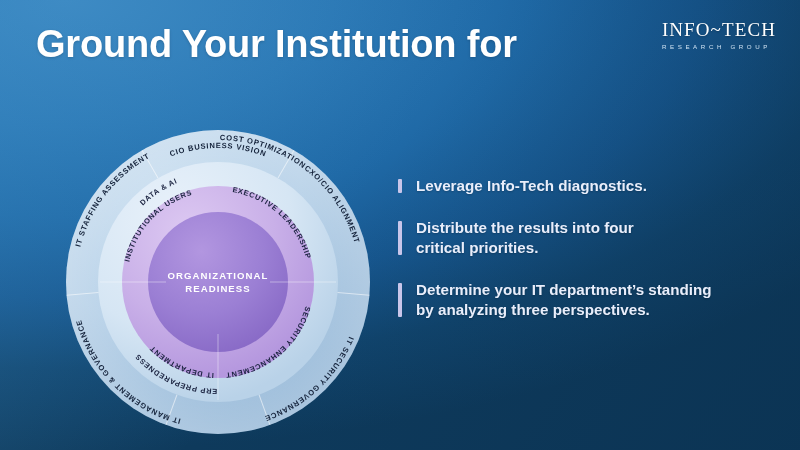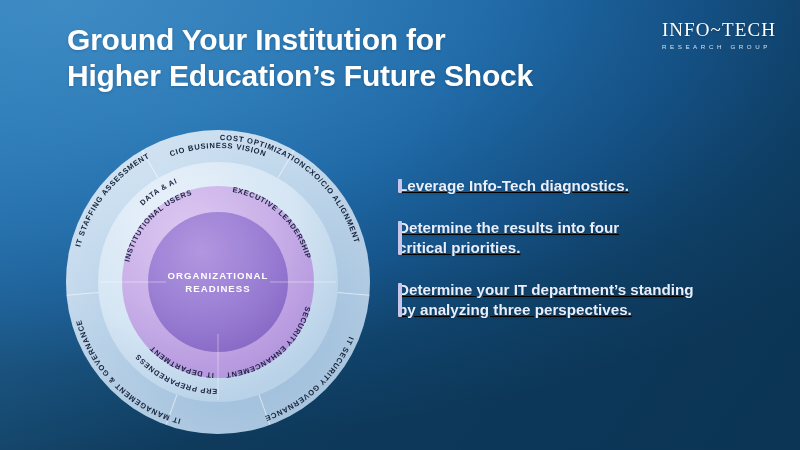--- a/index.html
+++ b/index.html
@@ -15,25 +15,24 @@
       radial-gradient(120% 100% at 8% 0%, #3a86c0 0%, #2a77b4 28%, #1f69a6 48%, #17578f 66%, #11456e 82%, #0e3a5c 100%);
   }
   .stage:after{
     content:"";position:absolute;inset:0;
     background:linear-gradient(125deg, rgba(70,150,205,.35) 0%, rgba(40,110,175,0) 45%, rgba(8,45,75,.45) 100%);
   }
 
   
   .title{
     position:absolute;left:36px;top:22px;width:560px;
-    color:#ffffff;font-size:30px;line-height:1.21;
+    color:#ffffff;font-size:38px;line-height:1.21;
     font-weight:700;letter-spacing:-.2px;
     text-shadow:0 1px 3px rgba(0,0,0,.18);
     z-index:6;
-    margin-left:31px;
   }
   .title .l2{display:block;}
 
   .logo{
     position:absolute;right:24px;top:20px;z-index:6;
     color:#fff;
   }
   .logo .lmain{
     font-family:"Liberation Serif", serif;
     font-size:19px;letter-spacing:1.1px;line-height:1;
@@ -63,41 +62,40 @@
     font-family:"Liberation Sans", sans-serif;
     fill:#ffffff;font-size:9.6px;font-weight:700;letter-spacing:1.05px;
     text-anchor:middle;
   }
 
   
   .bullets{
     position:absolute;left:398px;top:176px;width:382px;z-index:6;
   }
   .bullet{
-    position:relative;margin-bottom:22px;text-decoration:underline;
+    position:relative;padding-left:18px;margin-bottom:22px;
   }
   .bullet:last-child{margin-bottom:8px;}
   .bar{
     position:absolute;left:0;top:3px;bottom:3px;width:4px;
     background:#c9c6ea;border-radius:1px;
   }
   .btext{
     color:#e9eefb;font-size:15.2px;line-height:1.31;font-weight:700;
     text-shadow:0 1px 2px rgba(0,0,0,.22);
     white-space:pre-line;
   }
 </style>
 </head>
 <body>
 
 <div class="stage"></div>
 
 <div class="title">
   <span>Ground Your Institution for</span>
-  <span class="l2">Higher Education’s Future Shock</span>
 </div>
 
 <div class="logo">
   <div class="lmain">INFO~TECH</div>
   <div class="lsub">RESEARCH GROUP</div>
 </div>
 
 <div class="diagram">
   <svg viewBox="0 0 340 340" xmlns="http://www.w3.org/2000/svg" aria-hidden="true">
     <defs>
@@ -202,21 +200,21 @@
   </svg>
 </div>
 
 <div class="bullets">
   <div class="bullet">
     <span class="bar"></span>
     <div class="btext">Leverage Info-Tech diagnostics.</div>
   </div>
   <div class="bullet">
     <span class="bar"></span>
-    <div class="btext">Determine the results into four
+    <div class="btext">Distribute the results into four
 critical priorities.</div>
   </div>
   <div class="bullet">
     <span class="bar"></span>
     <div class="btext">Determine your IT department’s standing
 by analyzing three perspectives.</div>
   </div>
 </div>
 
 </body></html>

